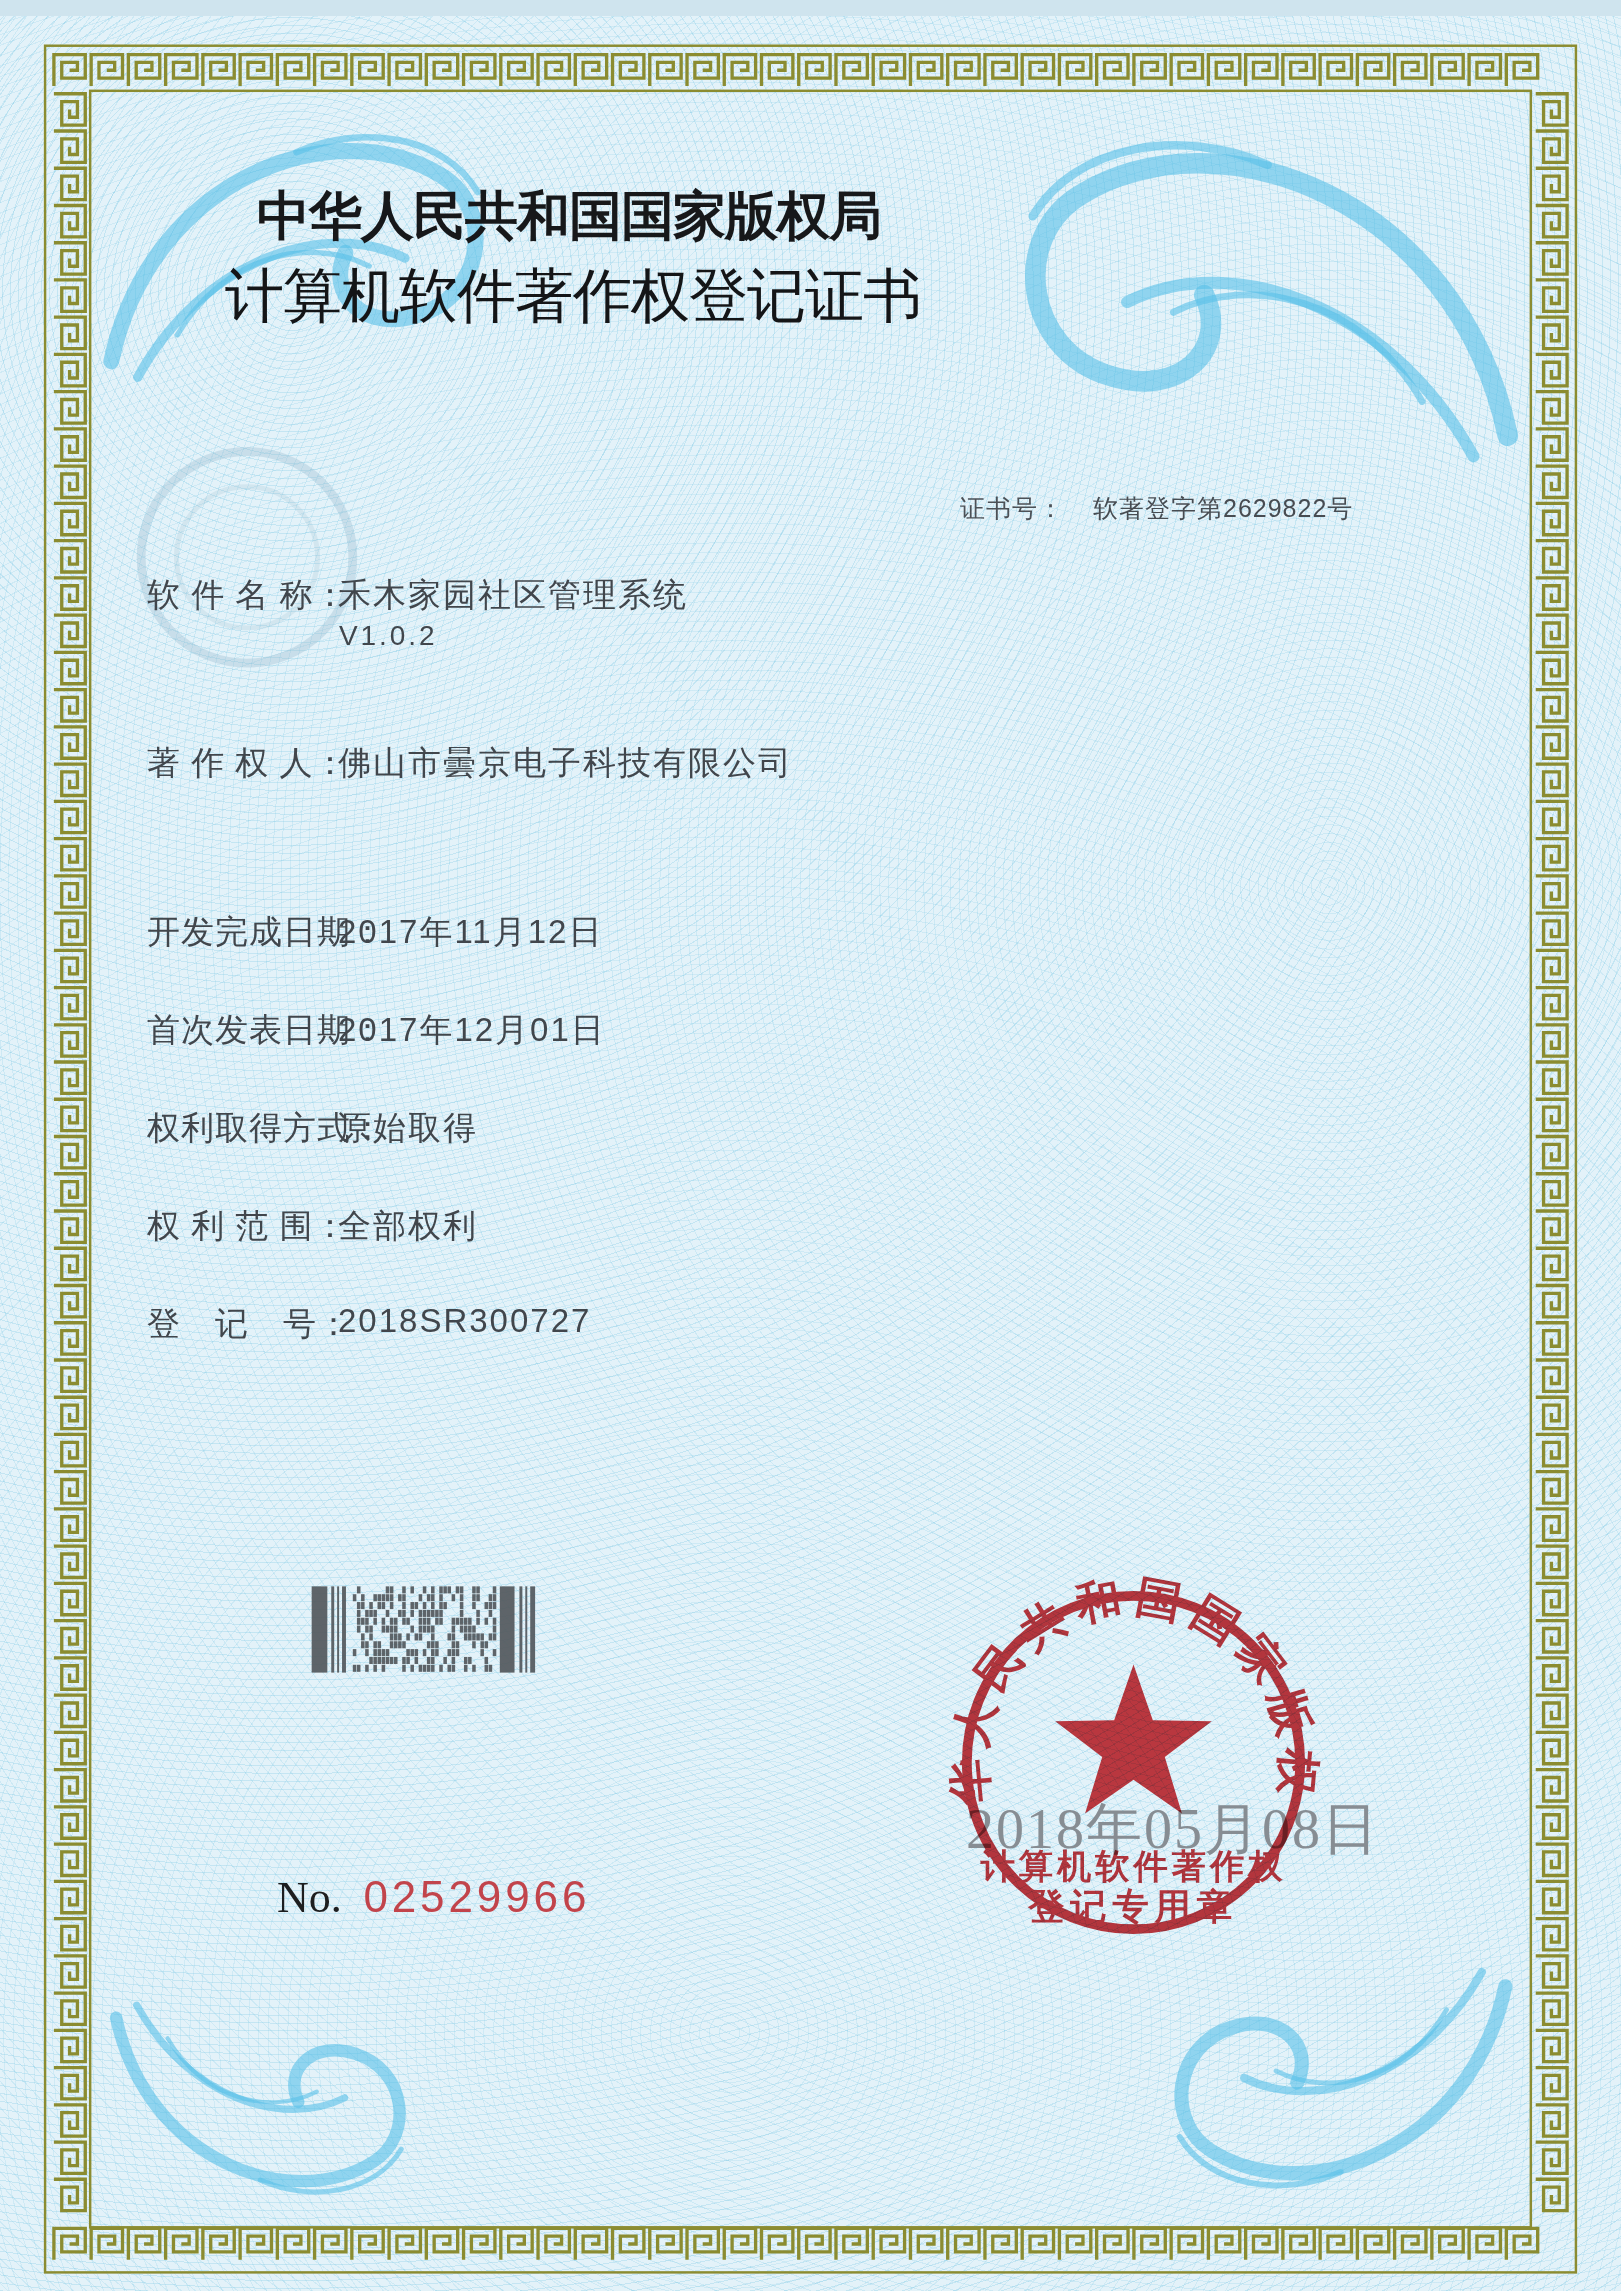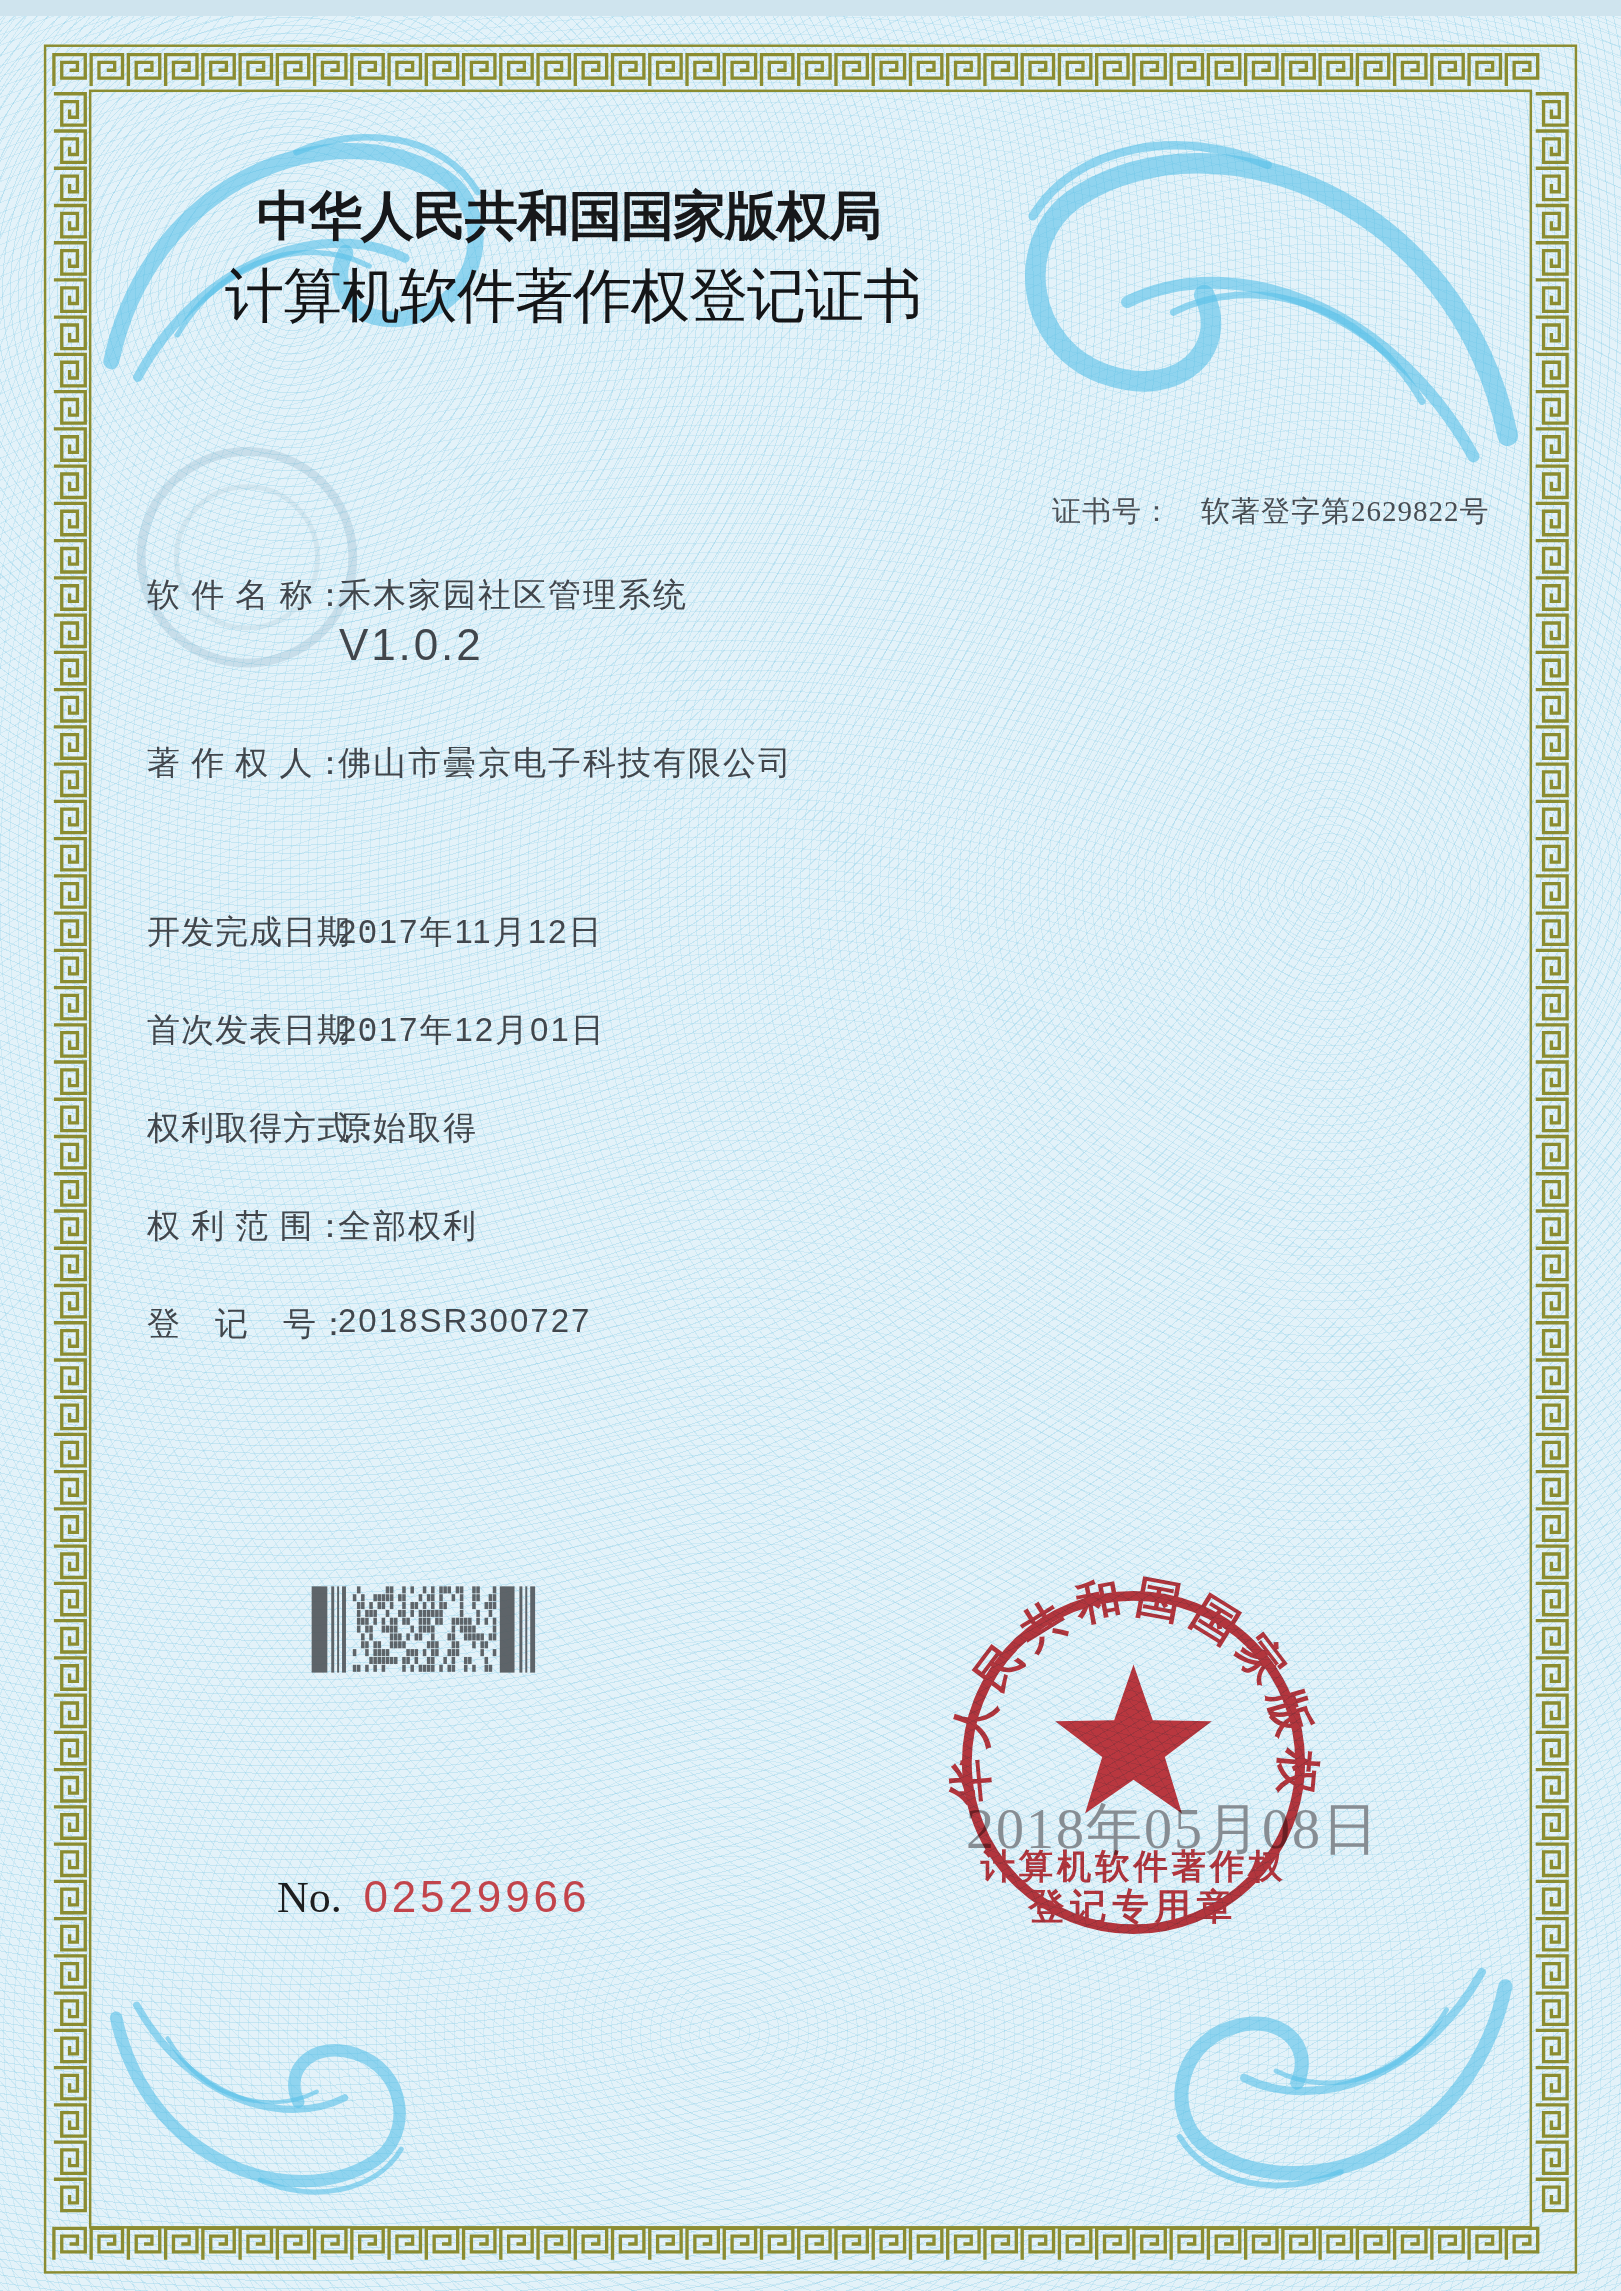--- a/index.html
+++ b/index.html
@@ -20,26 +20,26 @@
   .title{
     left:257px;top:165px;
     font-family:"Liberation Serif","DejaVu Serif",serif;
     font-size:53px;font-weight:700;letter-spacing:-1px;color:#17181a;
   }
   .subtitle{
     left:225px;top:241px;
     font-family:"Liberation Serif","DejaVu Serif",serif;
     font-size:59px;font-weight:400;letter-spacing:-1px;color:#141517;
   }
-  .certno{left:1052px;top:476px;font-size:29px;color:#4c5157;letter-spacing:1px;font-family:Liberation Serif, serif;}
+  .certno{left:960px;top:476px;font-size:25px;color:#4c5157;letter-spacing:1px;}
   .certno .val{margin-left:29px;color:#474c52;}
   .frow{position:absolute;left:147px;z-index:2;font-size:33px;color:#41464c;letter-spacing:1px;white-space:nowrap;}
   .frow .lbl{position:absolute;left:0;top:0;}
   .frow .val{position:absolute;left:191px;top:0;letter-spacing:2px;}
-  .val2{position:absolute;left:339px;z-index:2;font-size:44px;color:#41464c;letter-spacing:2.9px;}
+  .val2{position:absolute;left:339px;z-index:2;font-size:28px;color:#41464c;letter-spacing:2.9px;}
   .statement{position:absolute;z-index:2;font-size:37px;color:#565b60;letter-spacing:2.9px;white-space:nowrap;}
   .seal-date{
     position:absolute;left:966px;top:1776px;z-index:1;
     font-size:56px;color:#878d93;letter-spacing:2px;white-space:nowrap;font-family:Liberation Serif, serif;
   }
   .serial{position:absolute;left:277px;top:1856px;z-index:2;font-size:44px;white-space:nowrap;}
   .serial .no-lbl{font-family:"Liberation Serif","DejaVu Serif",serif;color:#1d1e20;text-align:right;}
   .serial .no-val{margin-left:21.6px;color:#c2444b;letter-spacing:3.9px;}
   #seal-svg{position:absolute;left:908px;top:1521px;width:451px;height:451px;z-index:3;mix-blend-mode:multiply;opacity:0.93;}
 </style>

